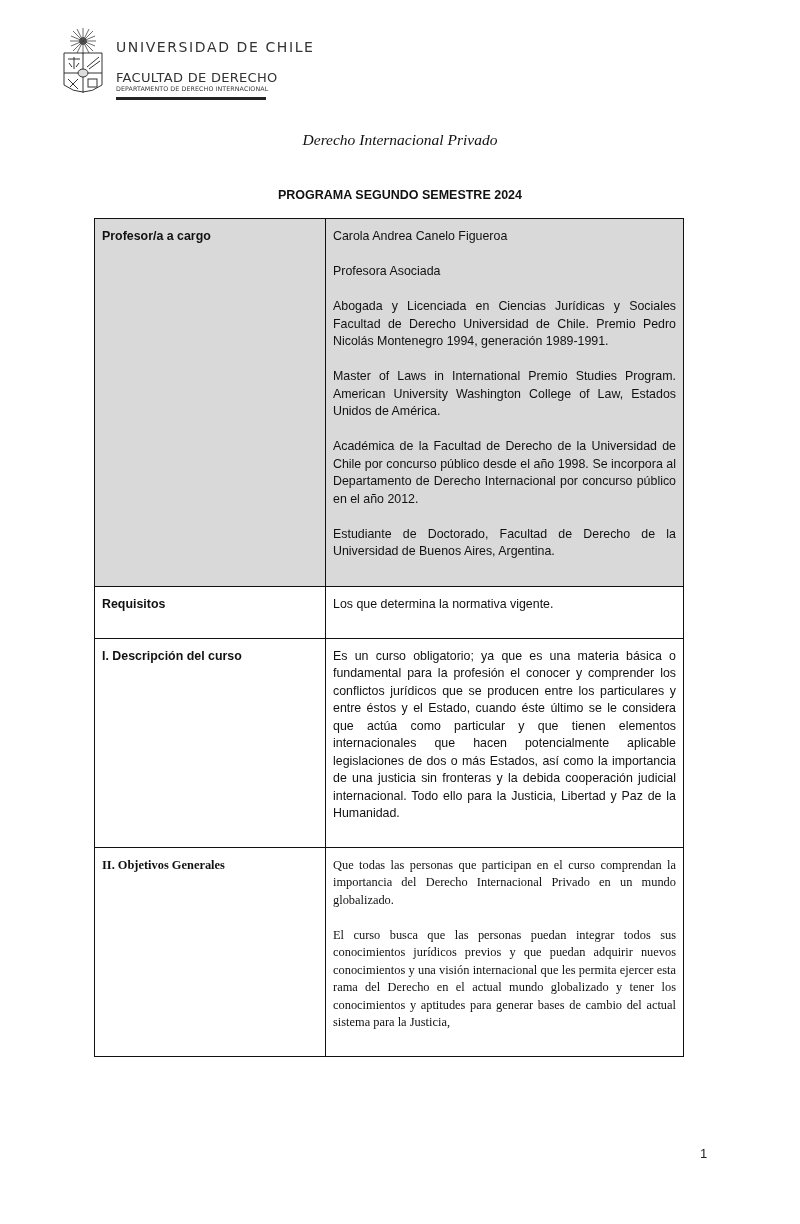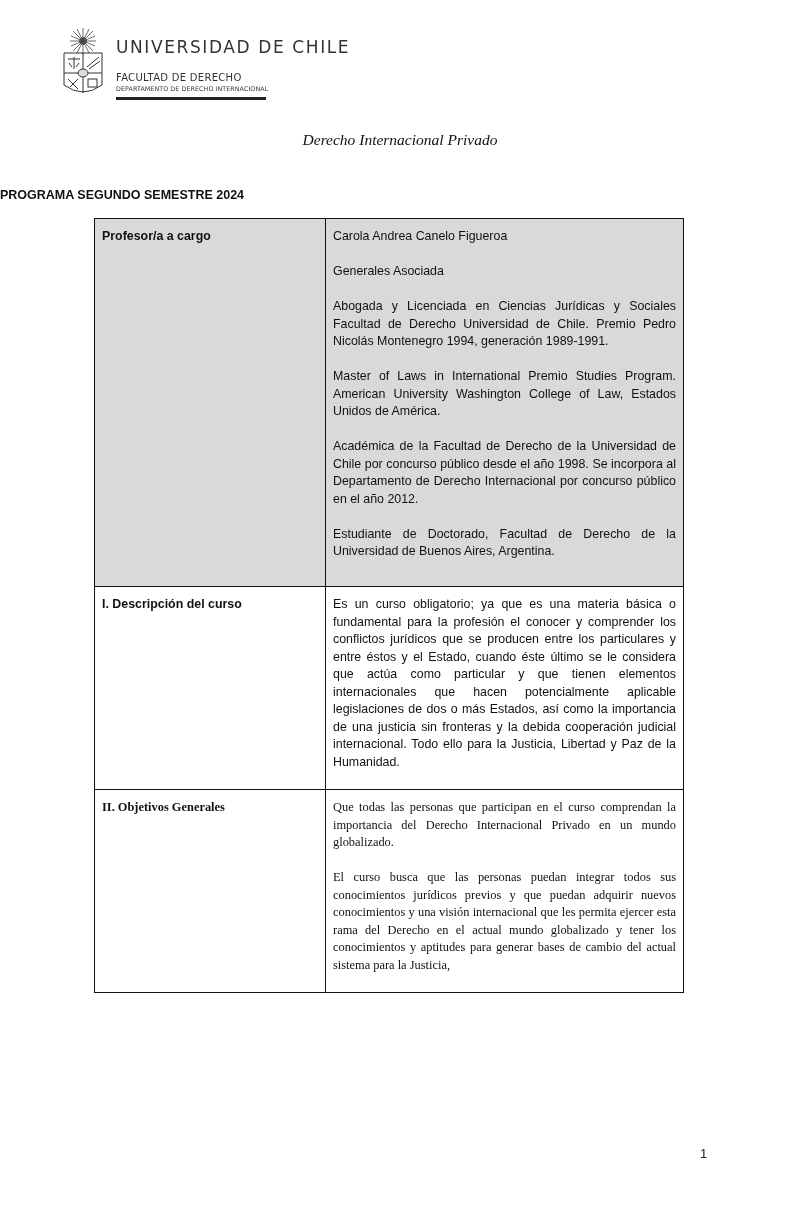--- a/index.html
+++ b/index.html
@@ -3,33 +3,33 @@
 <meta charset="utf-8">
 <style>
   html, body { margin: 0; padding: 0; background: #ffffff; }
   body { width: 800px; height: 1224px; position: relative; overflow: hidden;
          font-family: "Liberation Sans", sans-serif; color: #111; }
 
   .header { position: absolute; left: 60px; top: 26px; display: flex; align-items: center; }
   .crest { width: 46px; height: 72px; position: relative; }
   .crest svg { display: block; }
   .uni-text { margin-left: 10px; margin-top: 14px; }
-  .uni-name { font-family: "DejaVu Sans", sans-serif; font-size: 17px; letter-spacing: 1.6px; color: #333; line-height: 15px; }
-  .fac-name { font-family: "DejaVu Sans", sans-serif; font-size: 10px; letter-spacing: 0.3px; color: #333; line-height: 13px; margin-top: 16px; }
+  .uni-name { font-family: "DejaVu Sans", sans-serif; font-size: 14px; letter-spacing: 1.6px; color: #333; line-height: 15px; }
+  .fac-name { font-family: "DejaVu Sans", sans-serif; font-size: 13px; letter-spacing: 0.3px; color: #333; line-height: 13px; margin-top: 16px; }
   .dept-name { font-family: "DejaVu Sans", sans-serif; font-size: 6.3px; letter-spacing: 0.1px; color: #333; line-height: 10px; }
   .uni-rule { width: 150px; height: 3px; background: #222; margin-top: 3px; }
 
   .title-block { position: absolute; left: 0; width: 800px; top: 131px; text-align: center; }
   .title-line { font-family: "Liberation Serif", serif; font-style: italic; font-size: 15.5px; line-height: 18px; color: #111; }
-  .program-title { position: absolute; left: 0; width: 800px; top: 188px; 
+  .program-title { position: absolute; left: 0; width: 800px; top: 188px; text-align: center;
                    font-family: "Liberation Sans", sans-serif; font-weight: bold; font-size: 12.5px; color: #111; }
 
   table.syllabus { position: absolute; left: 94px; top: 218px; width: 590px; border-collapse: collapse;
                    font-family: "Liberation Sans", sans-serif; font-size: 12.4px; color: #111; }
-  table.syllabus td { border: 1.5px solid #111; vertical-align: top; padding: 9px 7px 18px 7px; line-height: 17.5px; }
+  table.syllabus td { border: 1.5px solid #111; vertical-align: top; padding: 9px 7px 24px 7px; line-height: 17.5px; }
   td.label-cell { width: 216px; font-weight: bold; }
   td.value-cell { text-align: justify; }
   tr.shaded td { background: #d9d9d9; }
   .para { margin: 0 0 17.5px 0; }
   .para:last-child { margin-bottom: 0; }
 
   .page-number { position: absolute; left: 700px; top: 1146px; font-family: "Liberation Sans", sans-serif; font-size: 13px; color: #222; }
 </style>
 </head>
 <body>
@@ -72,25 +72,31 @@
   <div class="title-line">Derecho Internacional Privado</div>
 </div>
 <div class="program-title">PROGRAMA SEGUNDO SEMESTRE 2024</div>
 
 <table class="syllabus">
   <tbody id="syllabus-body">
       <tr class="shaded" style="height: 368px;">
         <td class="label-cell">Profesor/a a cargo</td>
         <td class="value-cell">
           <div class="para">Carola Andrea Canelo Figueroa</div>
-          <div class="para">Generales Asociada</div>
+          <div class="para">Profesora Asociada</div>
           <div class="para">Abogada y Licenciada en Ciencias Jurídicas y Sociales Facultad de Derecho Universidad de Chile. Premio Pedro Nicolás Montenegro 1994, generación 1989-1991.</div>
           <div class="para">Master of Laws in International Premio Studies Program. American University Washington College of Law, Estados Unidos de América.</div>
           <div class="para">Académica de la Facultad de Derecho de la Universidad de Chile por concurso público desde el año 1998. Se incorpora al Departamento de Derecho Internacional por concurso público en el año 2012.</div>
           <div class="para">Estudiante de Doctorado, Facultad de Derecho de la Universidad de Buenos Aires, Argentina.</div>
+        </td>
+      </tr>
+      <tr style="height: 50px;">
+        <td class="label-cell">Requisitos</td>
+        <td class="value-cell">
+          <div class="para">Los que determina la normativa vigente.</div>
         </td>
       </tr>
       <tr style="height: 198px;">
         <td class="label-cell">I. Descripción del curso</td>
         <td class="value-cell">
           <div class="para">Es un curso obligatorio; ya que es una materia básica o fundamental para la profesión el conocer y comprender los conflictos jurídicos que se producen entre los particulares y entre éstos y el Estado, cuando éste último se le considera que actúa como particular y que tienen elementos internacionales que hacen potencialmente aplicable legislaciones de dos o más Estados, así como la importancia de una justicia sin fronteras y la debida cooperación judicial internacional. Todo ello para la Justicia, Libertad y Paz de la Humanidad.</div>
         </td>
       </tr>
       <tr style="height: 190px; font-family: Liberation Serif, serif;">
         <td class="label-cell">II. Objetivos Generales</td>

